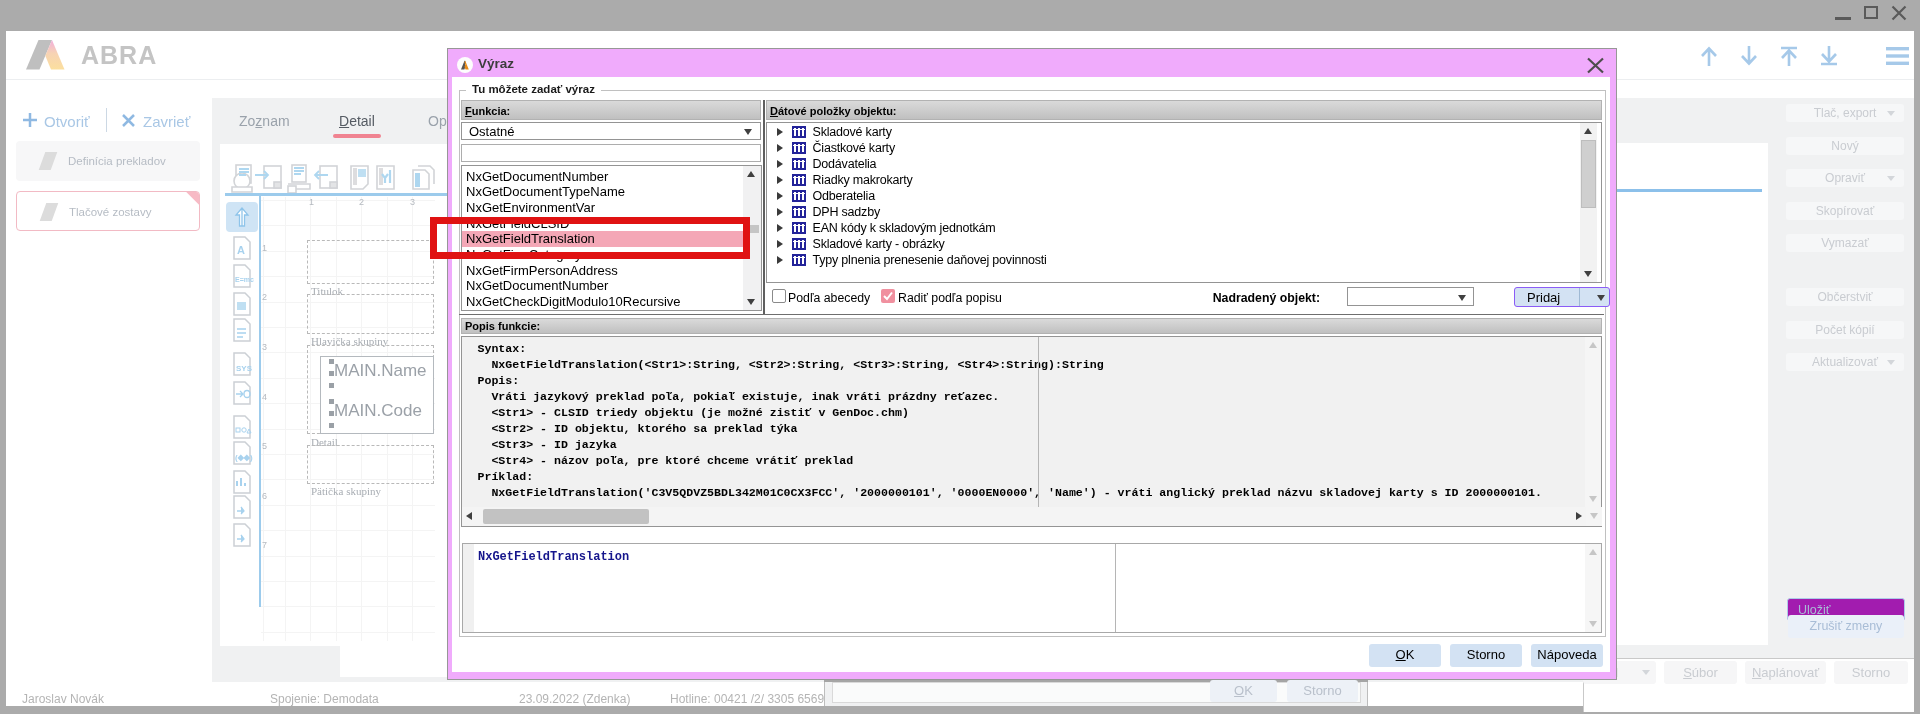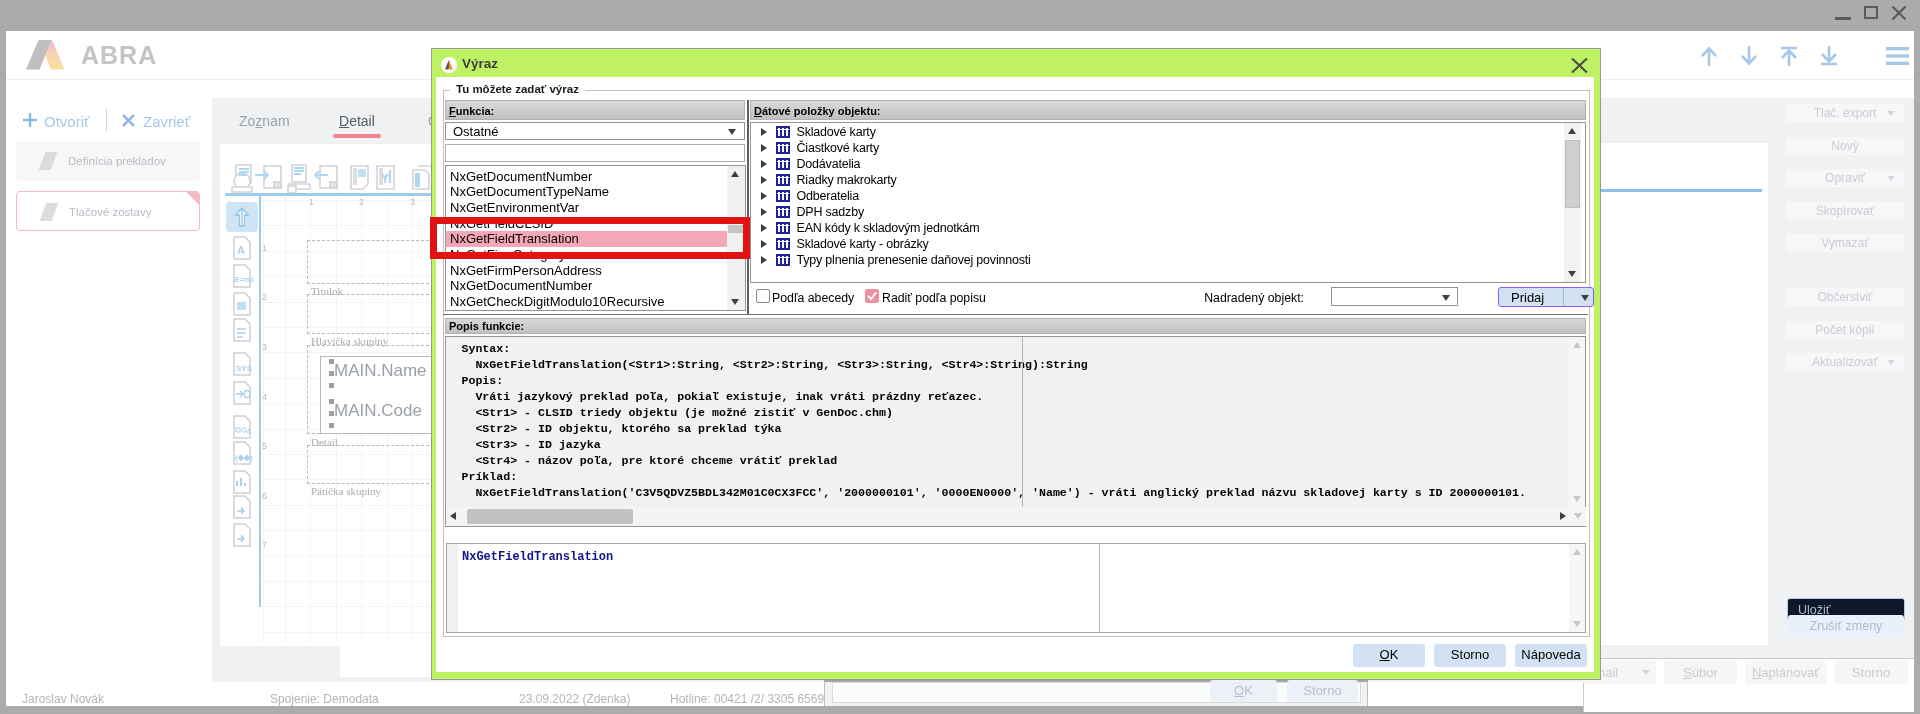--- a/index.html
+++ b/index.html
@@ -22,21 +22,21 @@
 .pgram { position:absolute; left:26px; top:11px; width:12px; height:18px; background:#dcdcdc; transform:skewX(-20deg); }
 
 #designer { position:absolute; left:220px; top:144px; width:614px; height:533px; background:#ffffff; overflow:hidden; }
 .bandlbl { position:absolute; font-size:11px; color:#a8adb3;font-family:Liberation Serif, serif; }
 .rul { position:absolute; font-size:9px; color:#b5bac0; }
 .dashband { position:absolute; border:1px dashed #b9b9b9; }
 
 .rbtn { position:absolute; left:1786px; width:118px; height:18px; background:#f6f7f8; border-radius:3px; color:#c9ccd1; font-size:12px; text-align:center; line-height:18px; }
 .rbtn .dd { position:absolute; right:9px; top:7px; width:0; height:0; border-left:4.5px solid transparent; border-right:4.5px solid transparent; border-top:5px solid #d3d6da; }
 
-#dlg { position:absolute; left:432px; top:49px; width:1168px; height:630px; background:#bef264; box-shadow:0 0 0 1px #979797; z-index:50; }
+#dlg { position:absolute; left:448px; top:49px; width:1168px; height:630px; background:#f0abfc; box-shadow:0 0 0 1px #979797; z-index:50; }
 #dlgclient { position:absolute; left:4px; top:28px; width:1158px; height:595px; background:#ffffff; }
 .gbar { position:absolute; border:1px solid #b2b2b2; background:linear-gradient(#dadada,#c0c0c0); font-weight:bold; font-size:11px; color:#000; line-height:20px; padding-left:3px; }
 .inbox { position:absolute; background:#fff; border:1px solid #949494; }
 .ltxt { font-size:13px; color:#000; white-space:nowrap; }
 .mono { font-family:"Liberation Mono", monospace; }
 .treerow { position:relative; height:16px; }
 .tri { position:absolute; left:10px; top:4px; width:0; height:0; border-top:4.5px solid transparent; border-bottom:4.5px solid transparent; border-left:6.5px solid #3a3a3a; }
 .ticon { position:absolute; left:25px; top:2px; width:14px; height:12px; background:#232399; }
 .ticon b { position:absolute; left:1px; top:3.5px; width:12px; height:1px; background:#fff; }
 .ticon i { position:absolute; top:2px; width:2px; height:8px; background:#fff; }
@@ -225,21 +225,21 @@
   <div class="abs" style="left:1599px;top:143px;width:169px;height:502px;background:#ffffff;"></div>
   <div class="abs" style="left:1600px;top:189px;width:162px;height:2.5px;background:#8cc0ea;"></div>
   <div class="rbtn" style="top:104px;">Tlač, export<i class="dd"></i></div>
   <div class="rbtn" style="top:137px;">Nový</div>
   <div class="rbtn" style="top:169px;">Opraviť<i class="dd"></i></div>
   <div class="rbtn" style="top:202px;">Skopírovať</div>
   <div class="rbtn" style="top:234px;">Vymazať</div>
   <div class="rbtn" style="top:288px;">Občerstviť</div>
   <div class="rbtn" style="top:321px;">Počet kópií</div>
   <div class="rbtn" style="top:353px;">Aktualizovať<i class="dd"></i></div>
-  <div class="abs" style="left:1787px;top:598px;width:118px;height:23px;background:#0f172a;border:1.5px solid #aecbe9;border-radius:3px;color:#a9bdd6;font-size:12.5px;padding:4px 0 0 10px;">Uložiť</div>
+  <div class="abs" style="left:1787px;top:598px;width:118px;height:23px;background:#a21caf;border:1.5px solid #aecbe9;border-radius:3px;color:#a9bdd6;font-size:12.5px;padding:4px 0 0 10px;">Uložiť</div>
   <div class="abs" style="left:1788px;top:615px;width:116px;height:23px;background:#eaf0f9;border-radius:3px;color:#a9bdd6;font-size:12.5px;text-align:center;padding-top:4px;">Zrušiť zmeny</div>
 
   <div class="abs" style="left:824px;top:677px;width:544px;height:6px;background:#a5a5a5;"></div>
   <div class="abs" style="left:824px;top:682px;width:544px;height:24px;background:#f0f1f2;border-left:1px solid #bdbdbd;border-right:1px solid #bdbdbd;"></div>
   <div class="abs" style="left:832px;top:682px;width:529px;height:21px;background:#fafbfb;border:1px solid #d9d9d9;"></div>
   <div class="abs" style="left:1210px;top:680px;width:67px;height:22px;background:#edf1f7;border-radius:3px;color:#b9c0cb;font-size:13px;text-align:center;line-height:22px;"><u>O</u>K</div>
   <div class="abs" style="left:1287px;top:680px;width:71px;height:22px;background:#edf1f7;border-radius:3px;color:#b9c0cb;font-size:13px;text-align:center;line-height:22px;">Storno</div>
 
   <div class="abs" style="left:22px;top:692px;font-size:12px;color:#b4b4b4;">Jaroslav Novák</div>
   <div class="abs" style="left:270px;top:692px;font-size:12px;color:#b4b4b4;">Spojenie: Demodata</div>
@@ -401,21 +401,21 @@
       </div>
 
       <div class="abs" style="left:320px;top:212px;width:14px;height:14px;background:#fff;border:1px solid #8a8a8a;border-radius:2px;"></div>
       <div class="abs" style="left:336px;top:214px;font-size:12.3px;color:#000;">Podľa abecedy</div>
       <div class="abs" style="left:429px;top:212px;width:14px;height:14px;background:#f0909f;border-radius:2px;">
         <svg width="14" height="14">
             <path d="M3 7 L6 10 L11 3.5" stroke="#fff" stroke-width="2" fill="none"></path>
           </svg>
       </div>
       <div class="abs" style="left:446px;top:214px;font-size:12.3px;color:#000;">Radiť podľa popisu</div>
-      <div class="abs" style="left:700px;top:214px;width:168px;text-align:right;font-size:12.3px;color:#000;">Nadradený objekt:</div>
+      <div class="abs" style="left:700px;top:214px;width:168px;text-align:right;font-size:12.3px;color:#000;font-weight:bold;">Nadradený objekt:</div>
       <div class="inbox" style="left:895px;top:210px;width:127px;height:19px;">
         <div class="arr-d" style="position:absolute;right:7px;top:7px;"></div>
       </div>
       <div class="dbtn" style="left:1062px;top:209.5px;width:96px;height:20px;border:1px solid #8b5cf6;line-height:18px;">
         <span style="position:absolute;left:12px;top:1px;">Pridaj</span>
         <i style="position:absolute;left:64px;top:0;width:1px;height:18px;background:#9fb9d4;"></i>
         <i class="arr-d" style="position:absolute;right:4px;top:7px;"></i>
       </div>
 
       <div class="gbar" style="left:9px;top:241px;width:1141px;height:15.5px;line-height:15.5px;">Popis funkcie:</div>

